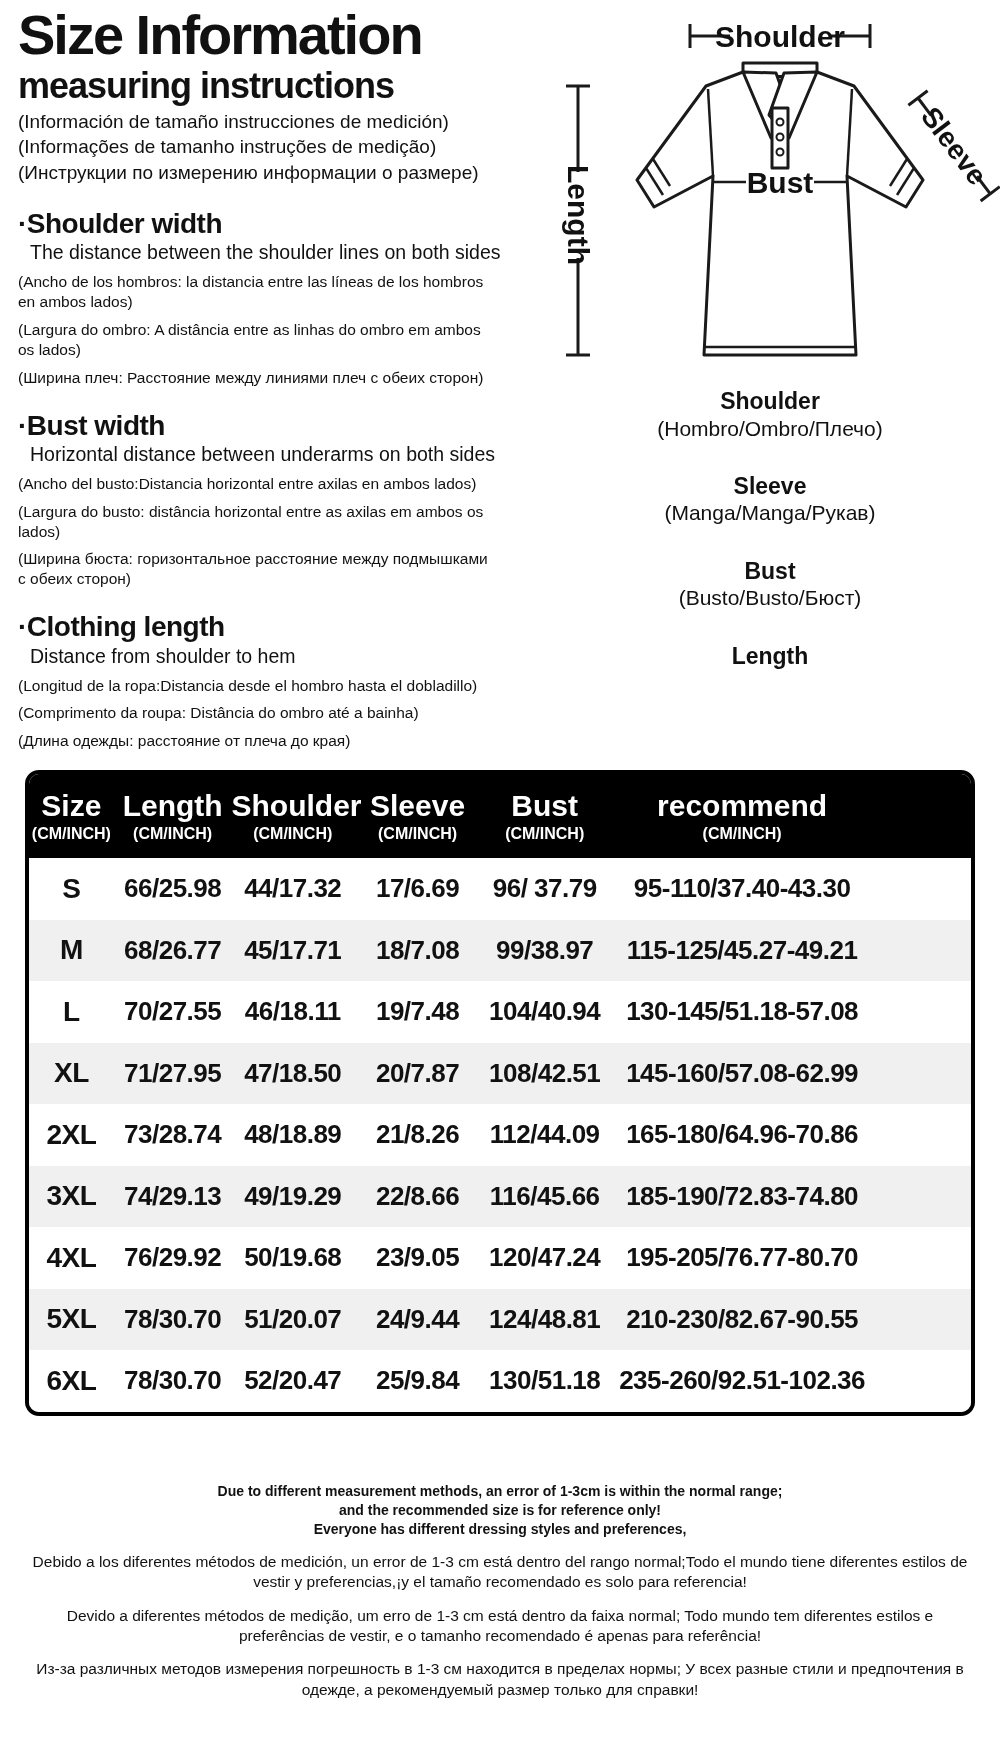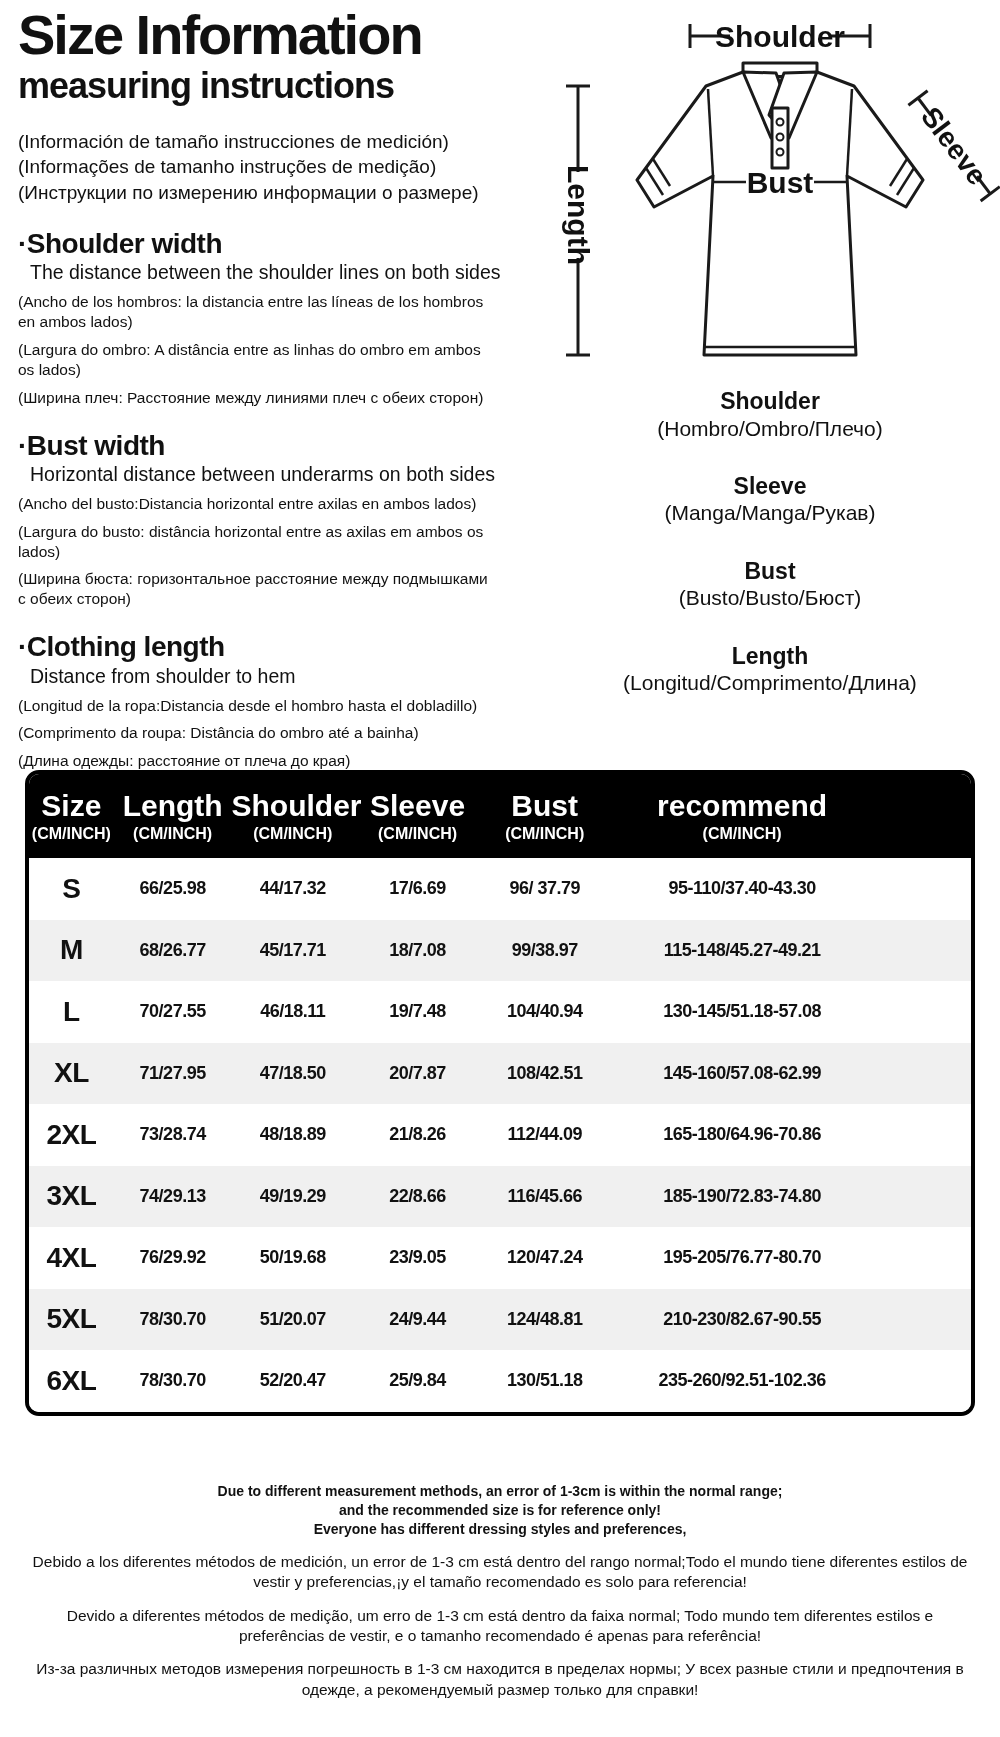--- a/index.html
+++ b/index.html
@@ -6,21 +6,21 @@
   html,body { background:#ffffff; }
   .page {
     position:relative; width:1000px; height:1737px; background:#ffffff;
     font-family:"Liberation Sans", sans-serif; color:#111; overflow:hidden;
   }
 
   
   .left-col { position:absolute; left:18px; top:6px; width:525px; }
   .page-title { font-size:56px; font-weight:bold; letter-spacing:-2px; line-height:1.05; }
   .page-subtitle { font-size:36px; font-weight:bold; letter-spacing:-1px; line-height:1.05; margin-top:2px; }
-  .title-trans { margin-top:24px; }
+  .title-trans { margin-top:4px; }
   .title-trans p { font-size:19px; line-height:1.36; }
 
   .m-section { margin-top:23px; }
   .m-section h2 { font-size:28px; font-weight:bold; line-height:1.05; letter-spacing:-0.5px; }
   .m-section .desc { font-size:19.5px; margin-left:12px; margin-top:3px; max-width:505px; }
   .m-section .small-trans { margin-top:8px; font-size:15.5px; line-height:1.28; max-width:480px; }
 
   
   .diagram { position:absolute; left:540px; top:10px; width:460px; }
   .shirt-svg { display:block; }
@@ -34,21 +34,21 @@
   .size-table {
     position:absolute; left:25px; top:770px; width:950px;
     border:4px solid #000; border-radius:14px; overflow:hidden; background:#fff;
   }
   .thead { background:#000; color:#fff; display:flex; align-items:center; height:84px; }
   .hcell { text-align:center; }
   .hlabel { font-size:30px; font-weight:bold; line-height:1.1; }
   .hunit { font-size:16px; font-weight:bold; line-height:1.2; margin-top:2px; }
   .trow { display:flex; align-items:center; height:61.5px; background:#fff; }
   .trow.alt { background:#f0f0f0; }
-  .cell { text-align:center; font-weight:bold; font-size:18px; letter-spacing:-0.5px; }
+  .cell { text-align:center; font-weight:bold; font-size:26px; letter-spacing:-0.5px; }
   .c0 { width:9%; font-size:28px; }
   .c1 { width:12.5%; }
   .c2 { width:13%; }
   .c3 { width:13.5%; }
   .c4 { width:13.5%; }
   .c5 { width:38.5%; padding-right:95px; }
 
   
   .footer { position:absolute; left:0; top:1482px; width:1000px; text-align:center; }
   .footer .bold-line { font-size:14px; font-weight:bold; line-height:1.35; }
@@ -161,21 +161,20 @@
       <div class="legend-item">
         <div class="legend-term">Sleeve</div>
         <div class="legend-trans">(Manga/Manga/Рукав)</div>
       </div>
       <div class="legend-item">
         <div class="legend-term">Bust</div>
         <div class="legend-trans">(Busto/Busto/Бюст)</div>
       </div>
       <div class="legend-item">
         <div class="legend-term">Length</div>
-        <div class="legend-trans">(Longitud/Comprimento/Длина)</div>
       </div>
     </div>
   </div>
 
   <div class="size-table">
     <div class="thead">
       <div class="hcell c0">
         <div class="hlabel">Size</div>
         <div class="hunit">(CM/INCH)</div>
       </div>
@@ -208,21 +207,21 @@
       <div class="cell c3">17/6.69</div>
       <div class="cell c4">96/ 37.79</div>
       <div class="cell c5">95-110/37.40-43.30</div>
     </div>
     <div class="trow alt">
       <div class="cell c0">M</div>
       <div class="cell c1">68/26.77</div>
       <div class="cell c2">45/17.71</div>
       <div class="cell c3">18/7.08</div>
       <div class="cell c4">99/38.97</div>
-      <div class="cell c5">115-148/45.27-49.21</div>
+      <div class="cell c5">115-125/45.27-49.21</div>
     </div>
     <div class="trow">
       <div class="cell c0">L</div>
       <div class="cell c1">70/27.55</div>
       <div class="cell c2">46/18.11</div>
       <div class="cell c3">19/7.48</div>
       <div class="cell c4">104/40.94</div>
       <div class="cell c5">130-145/51.18-57.08</div>
     </div>
     <div class="trow alt">

